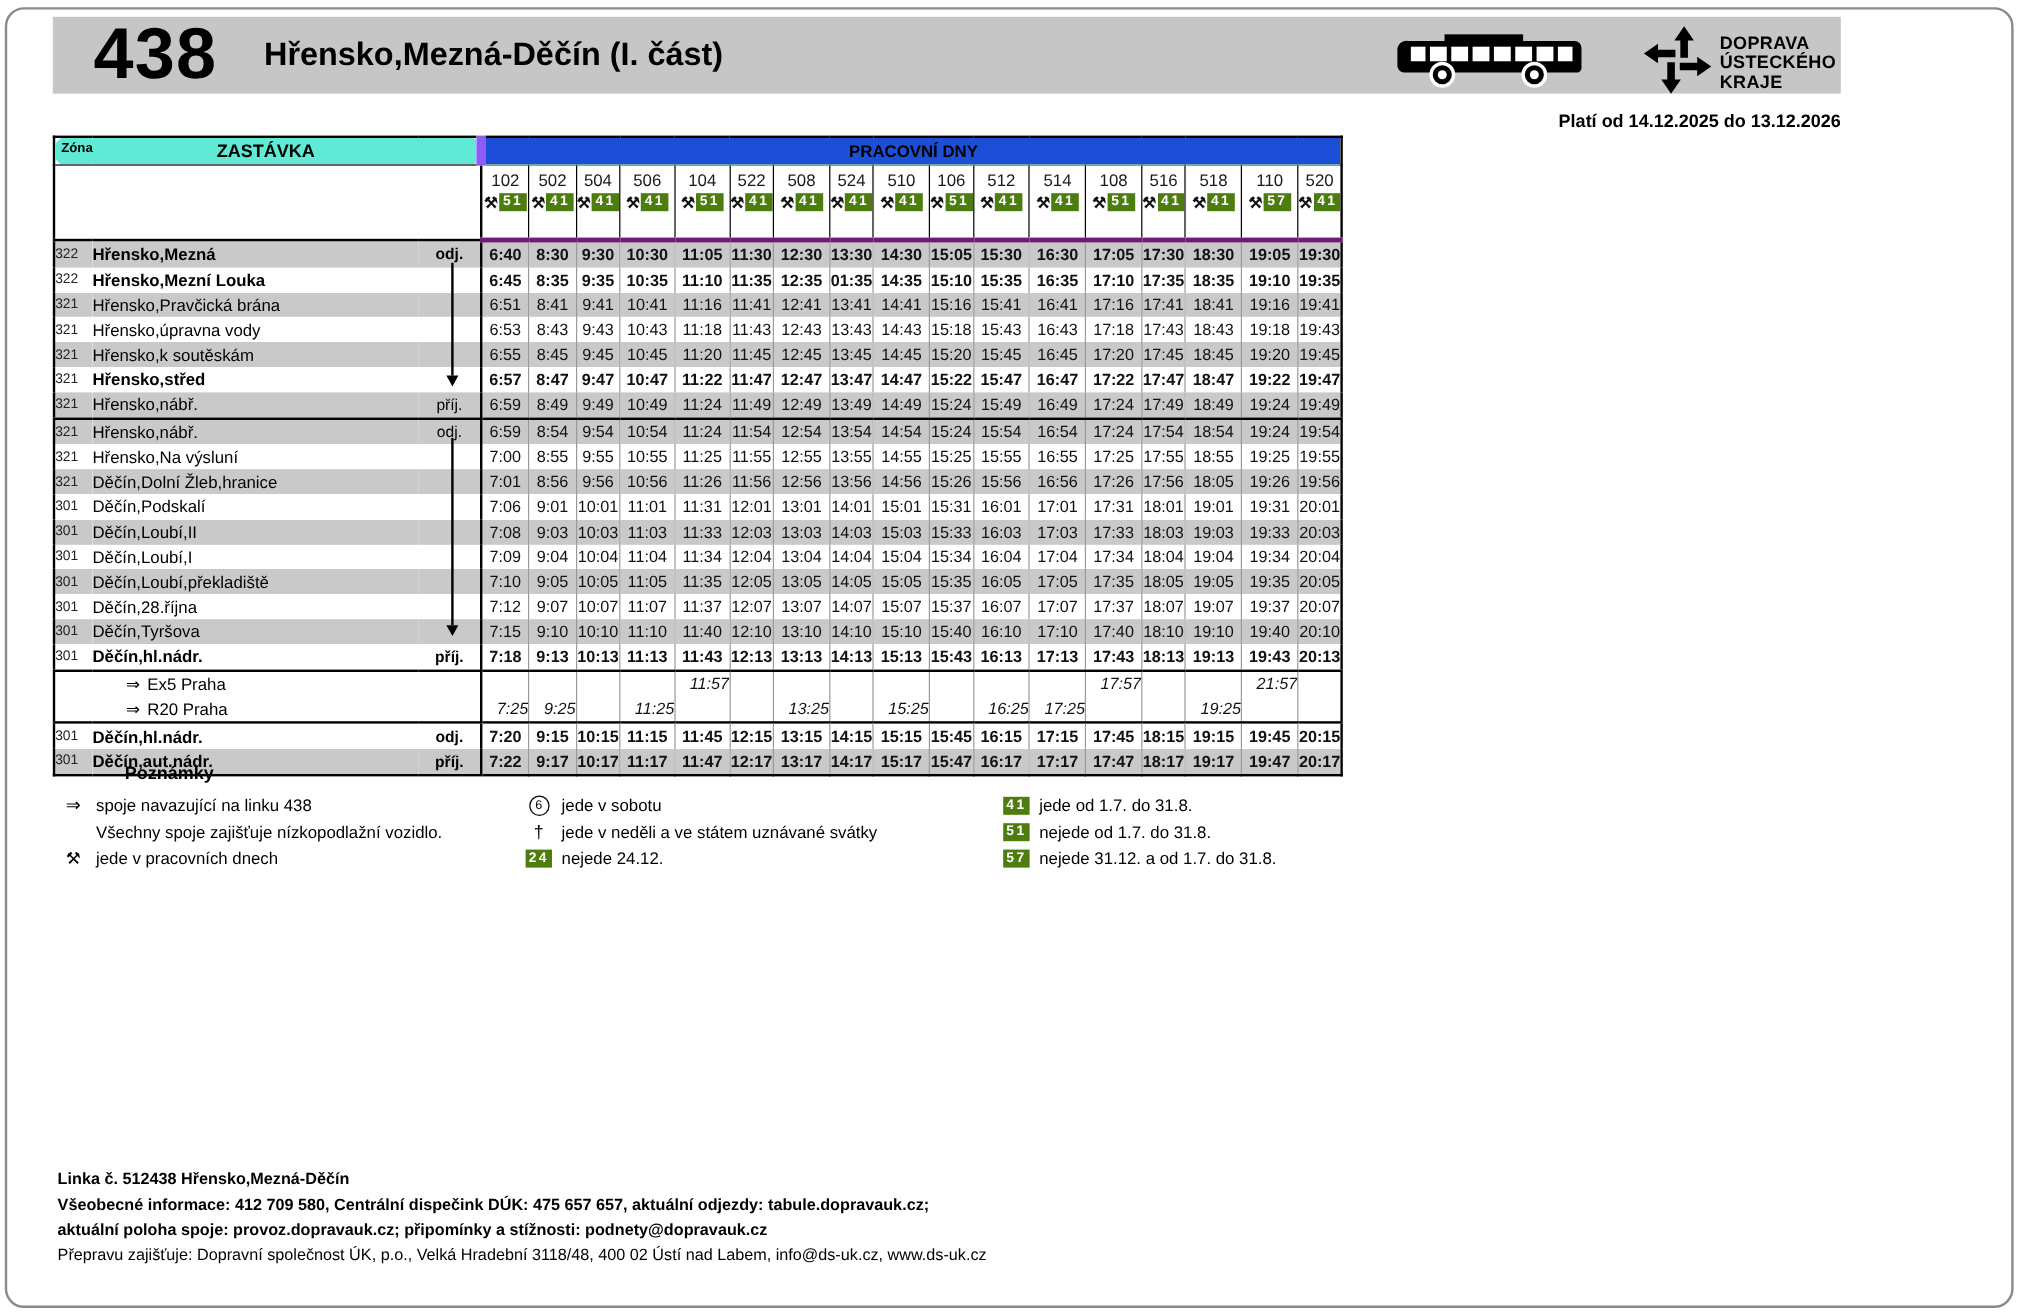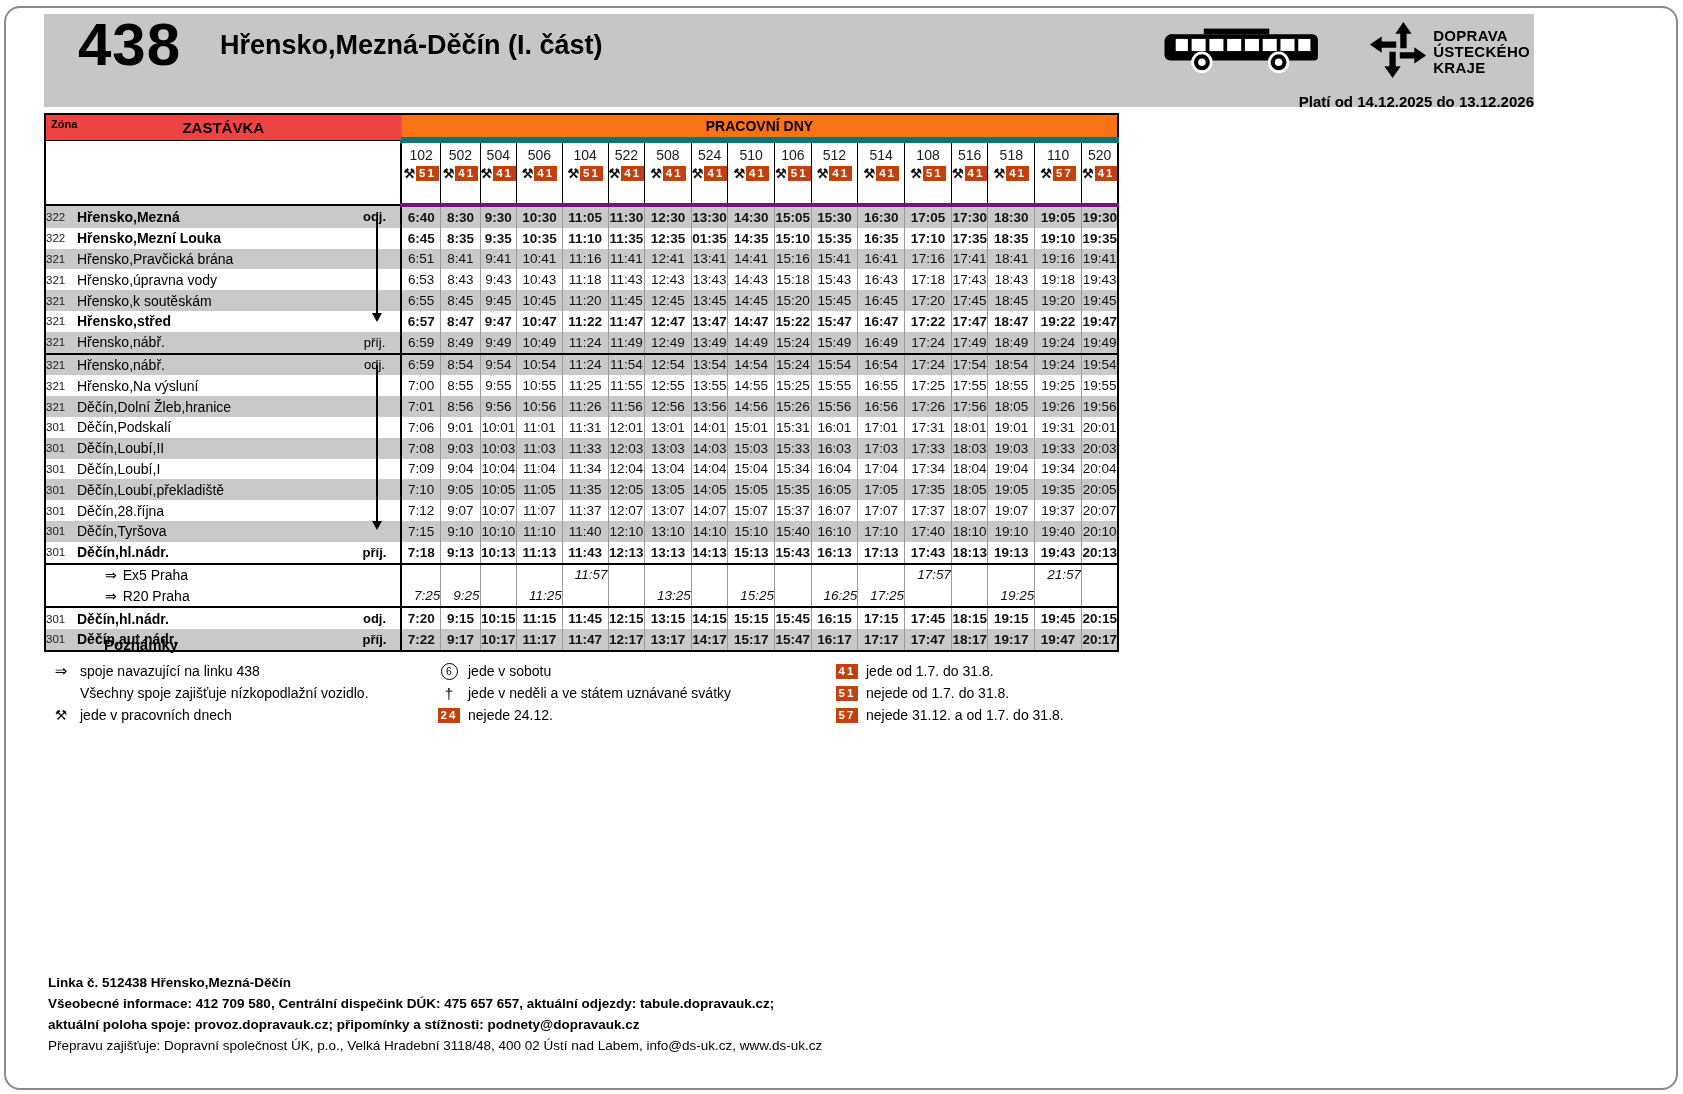--- a/index.html
+++ b/index.html
@@ -5,48 +5,48 @@
   html,body { margin:0; padding:0; }
   body {
     width:1683px; height:1094px; background:#ffffff; position:relative;
     font-family:"Liberation Sans", sans-serif; color:#000;
     -webkit-font-smoothing:antialiased;
   }
   .page-border { position:absolute; left:4px; top:6px; width:1670px; height:1080px;
     border:2px solid #8a8a8a; border-radius:16px; pointer-events:none; }
 
   
-  .header-bar { position:absolute; left:44px; top:14px; width:1490px; height:93px; background:#c6c6c6; }
+  .header-bar { position:absolute; left:44px; top:14px; width:1490px; height:64px; background:#c6c6c6; }
   .route-number { position:absolute; left:34px; top:-4px; font-size:60px; font-weight:bold; letter-spacing:1px; }
   .route-title  { position:absolute; left:176px; top:16px; font-size:27px; font-weight:bold; }
   .bus-wrap { position:absolute; right:208px; top:9px; }
   .duk-wrap { position:absolute; right:4px; top:7px; display:flex; align-items:center; }
   .duk-text { font-size:15px; font-weight:bold; line-height:16px; letter-spacing:0.3px; margin-left:6px; }
   .validity { position:absolute; left:44px; top:93px; width:1490px; text-align:right;
     font-size:15px; font-weight:bold; }
 
   
   .tablewrap { position:absolute; left:44px; top:113px; }
   table.tt { border-collapse:collapse; table-layout:fixed; border:2px solid #000; }
   table.tt th, table.tt td { padding:0; margin:0; overflow:hidden; white-space:nowrap; }
 
-  th.stophead { background:#ef4444; height:22px; position:relative;
-    border-bottom:1px solid #000; border-right:1px solid #8b5cf6; }
+  th.stophead { background:#5eead4; height:22px; position:relative;
+    border-bottom:1px solid #000; border-right:8px solid #8b5cf6;border-radius:11px; }
   .zona-lbl { position:absolute; left:5px; top:3px; font-size:11px; font-weight:bold; }
   .zast-lbl { font-size:15px; font-weight:bold; text-align:center; display:block; }
   th.dayshead { height:22px; font-size:14px; font-weight:bold; text-align:center;
-    border-bottom:6px solid #0f766e; background:#f97316; }
+    border-bottom:1px solid #0f766e; background:#1d4ed8; }
 
   th.colhead { height:60px; vertical-align:top; background:#fff;
     border-left:1px solid #000; border-bottom:4px solid #701a75; }
   th.leftblank { background:#fff; border-right:2px solid #000; border-bottom:2px solid #000; }
   .trip-num { font-size:14px; font-weight:normal; text-align:center; margin-top:4px; color:#1a1a1a; }
   .trip-sym { display:flex; justify-content:center; align-items:center; margin-top:3px; }
   .hammers { font-size:13px; margin-right:1px; color:#111; }
-  .badge { display:inline-block; background:#c2410c; color:#fff; font-weight:bold;
+  .badge { display:inline-block; background:#4d7c0f; color:#fff; font-weight:bold;
     font-size:11.5px; line-height:15px; height:15px; padding:0 3px; letter-spacing:2px; }
 
   tr.stop-row td { height:20.8px; }
   tr.shade td { background:#c9c9c9; }
   td.zone { font-size:11.5px; color:#222; padding-left:5px; }
   td.name { font-size:14px; padding-left:4px; }
   tr.bold td.name, tr.bold td.note, tr.bold td.time { font-weight:bold; }
   td.note { font-size:13px; text-align:center; padding-right:6px; }
   td.time { font-size:13.5px; text-align:center; color:#111;
     border-left:1px solid #9a9a9a; }

